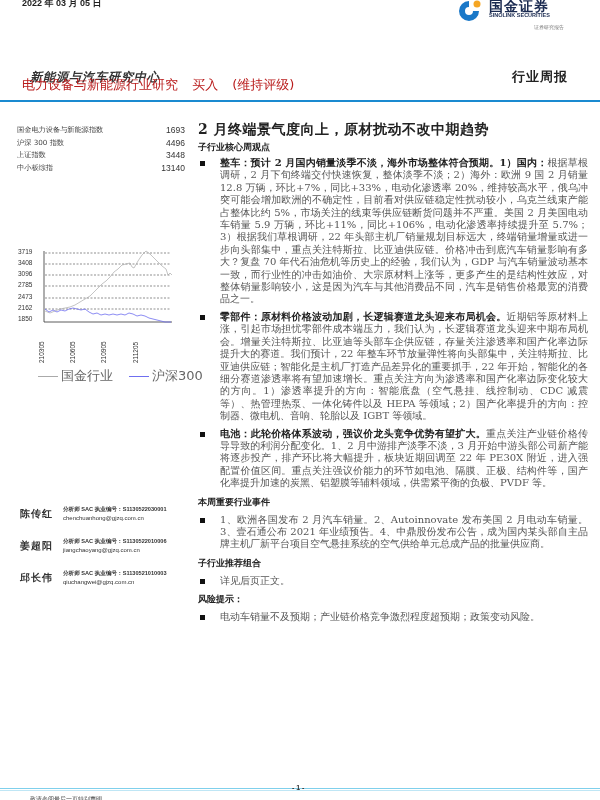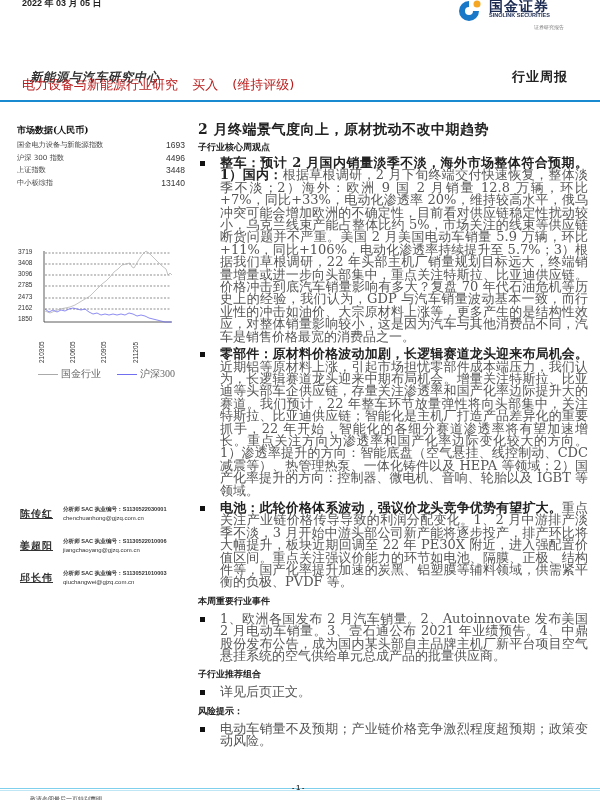--- a/index.html
+++ b/index.html
@@ -24,35 +24,35 @@
   
   .mkt { position:absolute; left:17px; top:124px; width:168px; }
   .mkt-title { font-size:9px; font-weight:bold; color:#111; font-family:"DejaVu Serif", serif; margin-bottom:2px; }
   .mkt-row { display:flex; justify-content:space-between; font-size:7.2px; line-height:12.6px; color:#444; }
   .mkt-row .v { font-family:"Liberation Sans", sans-serif; font-size:8.5px; color:#333; }
 
   .chart { position:absolute; left:14px; top:245px; width:175px; height:140px; }
   .chart svg { position:absolute; left:0; top:0; }
   .ytick { position:absolute; left:4px; font-size:6.5px; color:#333; font-family:"Liberation Sans", sans-serif; }
   .xtick { position:absolute; font-size:6.5px; color:#333; font-family:"Liberation Sans", sans-serif; transform:rotate(-90deg); transform-origin:left top; }
-  .legend { position:absolute; left:38px; top:367px; font-size:10px; color:#666; display:flex; gap:16px; align-items:center;font-family:Liberation Serif, serif; }
+  .legend { position:absolute; left:38px; top:367px; font-size:13px; color:#666; display:flex; gap:16px; align-items:center; }
   .legend .item { display:flex; align-items:center; gap:3px; }
   .legend .ln { display:inline-block; width:20px; height:1px; }
 
   .analysts { position:absolute; left:20px; top:505px; width:180px; }
   .analyst { position:relative; height:28px; margin-bottom:4px; }
-  .an-name { position:absolute; left:0; top:2px; font-size:10px; font-weight:bold; color:#333; font-family:"DejaVu Serif", serif; letter-spacing:1px;text-decoration:underline; }
+  .an-name { position:absolute; left:0; top:2px; font-size:10px; font-weight:bold; color:#333; font-family:"DejaVu Serif", serif; letter-spacing:1px; }
   .an-cert { position:absolute; left:43px; top:1px; font-size:5.6px; color:#333; white-space:nowrap; font-weight:bold; font-family:"Liberation Sans", sans-serif; }
   .an-mail { position:absolute; left:43px; top:10px; font-size:6px; color:#333; white-space:nowrap; font-family:"Liberation Sans", sans-serif; }
 
   
   .main { position:absolute; left:198px; top:118px; width:390px; }
   .main-title { font-size:14px; font-weight:bold; color:#222; font-family:"DejaVu Serif", serif; letter-spacing:0.5px; line-height:22px; white-space:nowrap; }
   .sec { font-size:9px; font-weight:bold; color:#222; font-family:"DejaVu Serif", serif; margin-top:1px; margin-bottom:3px; }
-  .bullet { position:relative; padding-left:22px; font-size:13px; line-height:12.4px; color:#555; text-align:justify; font-family:"DejaVu Serif", serif; margin-bottom:5px; }
+  .bullet { position:relative; padding-left:22px; font-size:10px; line-height:12.4px; color:#555; text-align:justify; font-family:"DejaVu Serif", serif; margin-bottom:5px; }
   .bullet::before { content:""; position:absolute; left:2px; top:4px; width:5px; height:5px; background:#111; }
   .bullet b { color:#222; font-weight:bold; }
   .sec-h { font-size:9px; font-weight:bold; color:#222; font-family:"DejaVu Serif", serif; margin:6px 0 5px 0; }
 
   .footer-line { position:absolute; left:0; top:788px; width:600px; height:1px; background:#7fd0ec; }
   .footer-line2 { position:absolute; left:0; top:790px; width:600px; height:1px; background:#bfe6f5; }
   .page-num { position:absolute; left:292px; top:784px; font-size:7px; font-weight:bold; color:#333; font-family:"Liberation Sans", sans-serif; }
   .disclaimer { position:absolute; left:30px; top:795px; font-size:6px; color:#444; }
 </style>
 </head>
@@ -76,21 +76,20 @@
   <div class="header-title">
     <span>电力设备与新能源行业研究</span>
     <span>买入</span>
     <span>(维持评级)</span>
   </div>
   <div class="header-type">行业周报</div>
 </div>
 <div class="header-line"></div>
 
 <div class="mkt">
-  <div class="mkt-title">市场数据(人民币)</div>
   <div class="mkt-row">
       <span>国金电力设备与新能源指数</span>
       <span class="v">1693</span>
     </div>
   <div class="mkt-row">
       <span>沪深 300 指数</span>
       <span class="v">4496</span>
     </div>
   <div class="mkt-row">
       <span>上证指数</span>

